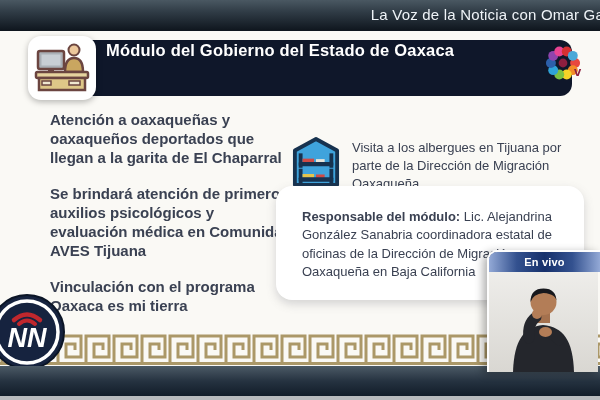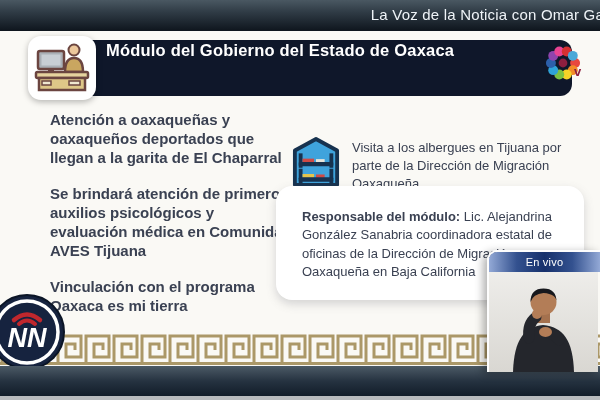--- a/index.html
+++ b/index.html
@@ -43,21 +43,21 @@
   
   .bottombar{position:absolute;left:0;top:366px;width:600px;height:34px;
           background:linear-gradient(180deg,#4c5a66 0%,#253240 45%,#131e2b 85%,#0e1824 100%);}
   .bottomstrip{position:absolute;left:0;top:396px;width:600px;height:4px;background:#b7babd;}
   
   .video{position:absolute;left:487px;top:250px;width:113px;height:122px;box-sizing:border-box;
           border-left:2px solid #fdfdfd;border-top:2px solid #fdfdfd;border-radius:10px 0 0 0;
           box-shadow:-4px 2px 8px rgba(0,0,0,.3);overflow:hidden;z-index:6;}
   .video-header{height:20px;display:flex;align-items:center;justify-content:center;
           background:linear-gradient(90deg,#93a9d6 0%,#33518f 25%,#16306b 50%,#33518f 75%,#93a9d6 100%);}
-  .video-header span{color:#ffffff;font-size:11px;font-weight:400;letter-spacing:.2px;}
+  .video-header span{color:#ffffff;font-size:11px;font-weight:700;letter-spacing:.2px;}
   .video-body{height:100px;position:relative;}
   .video-body svg{display:block;}
 </style>
 </head>
 <body>
 
 <div class="frame">
 
   <div class="slide"></div>
 

